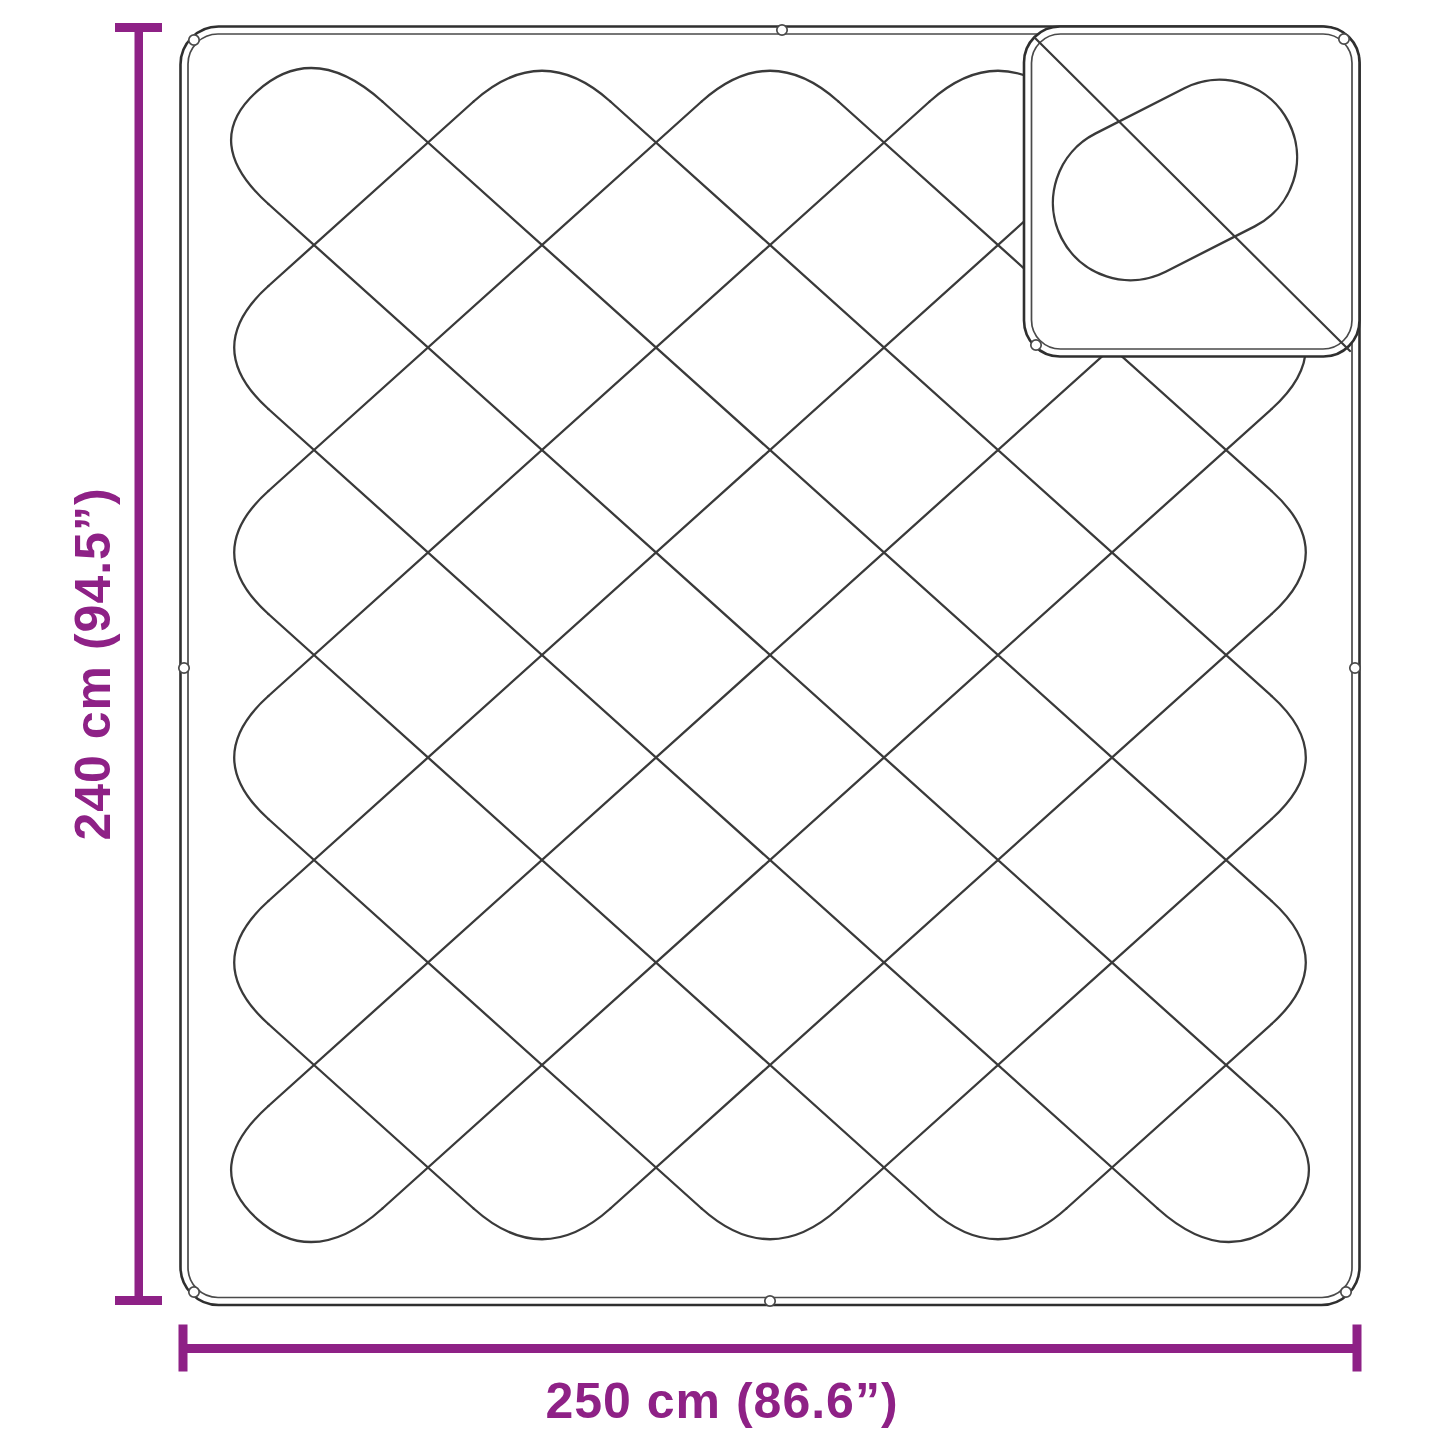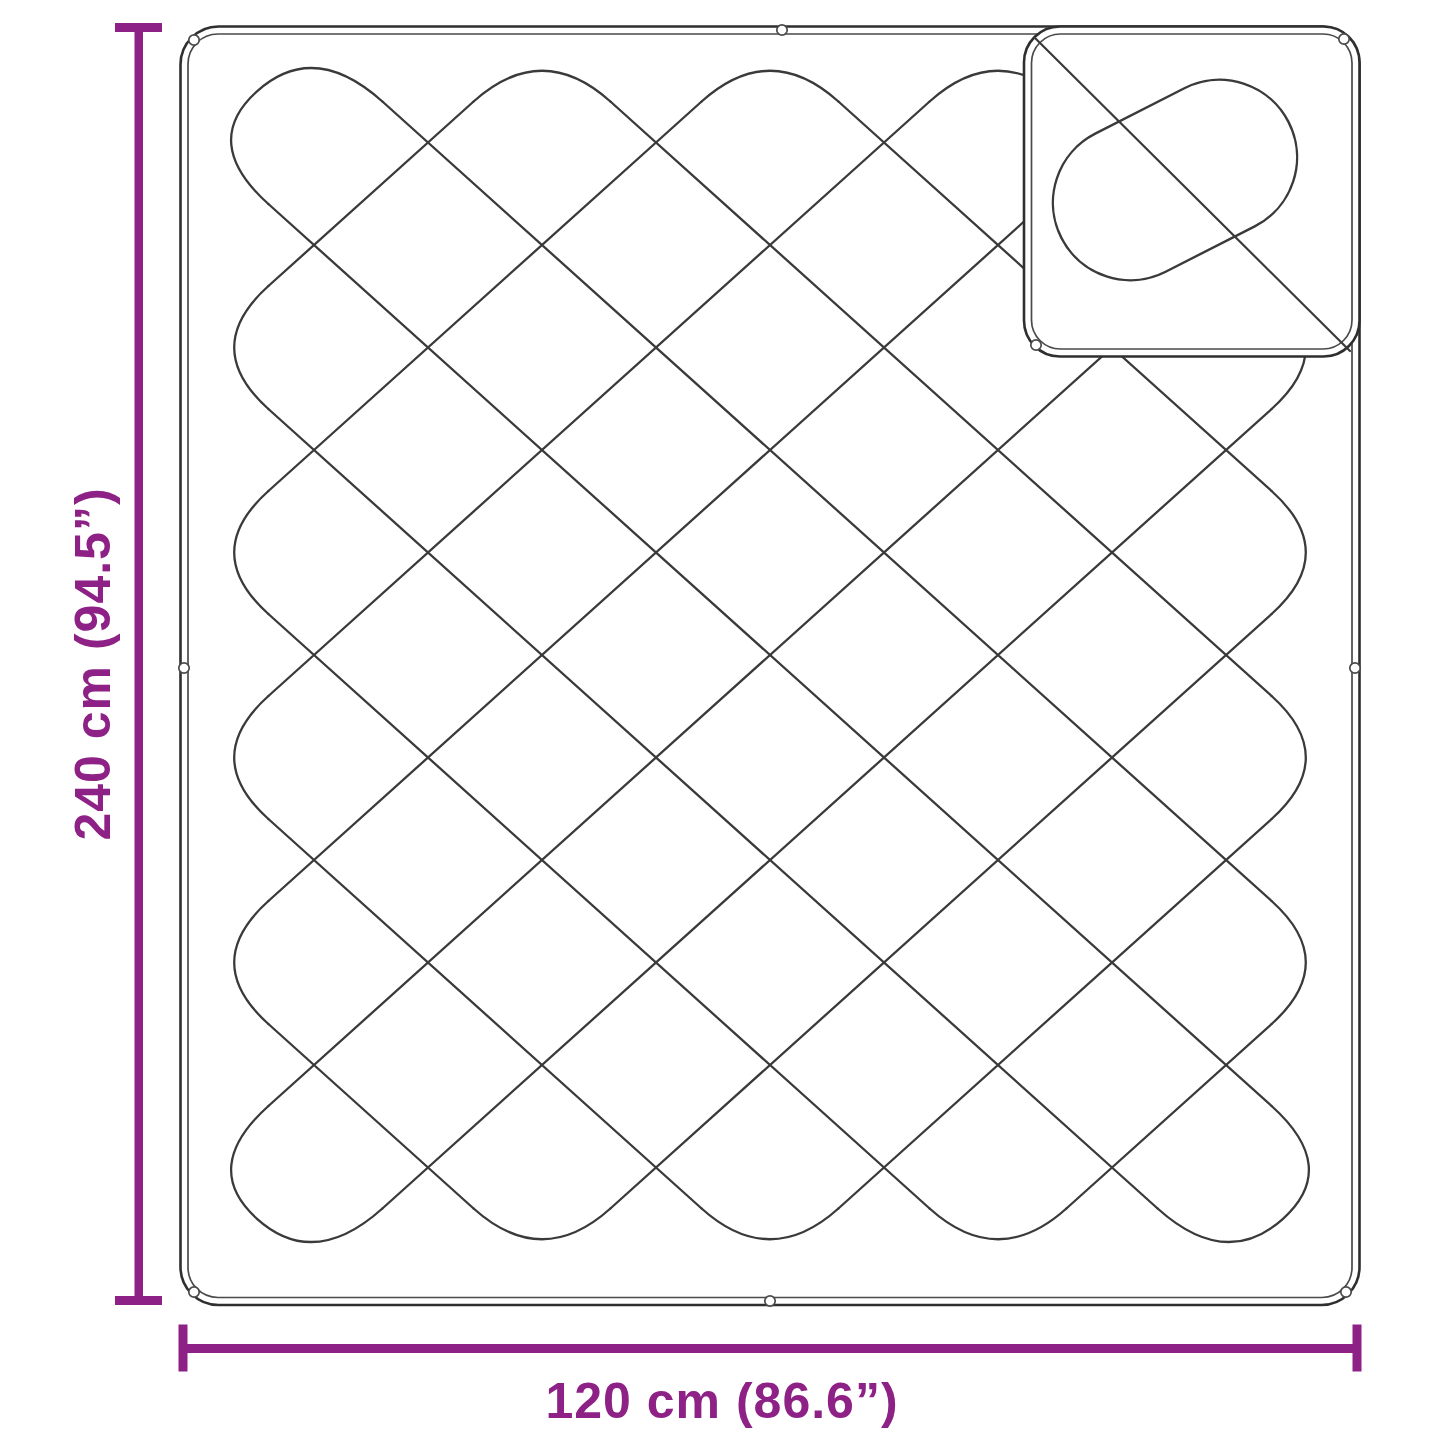--- a/index.html
+++ b/index.html
@@ -80,13 +80,13 @@
   </g>
 
   <g>
     <rect x="183" y="1344" width="1174" height="9" style="fill:var(--accent,#8E2186)"></rect>
     <rect x="178.5" y="1324.5" width="9" height="47" style="fill:var(--accent,#8E2186)"></rect>
     <rect x="1352.5" y="1324.5" width="9" height="47" style="fill:var(--accent,#8E2186)"></rect>
   </g>
 </svg>
 
 <div id="v-label" class="dim-label">240 cm (94.5”)</div>
-<div id="h-label" class="dim-label">120 cm (86.6”)</div>
+<div id="h-label" class="dim-label">250 cm (86.6”)</div>
 
 </body></html>

